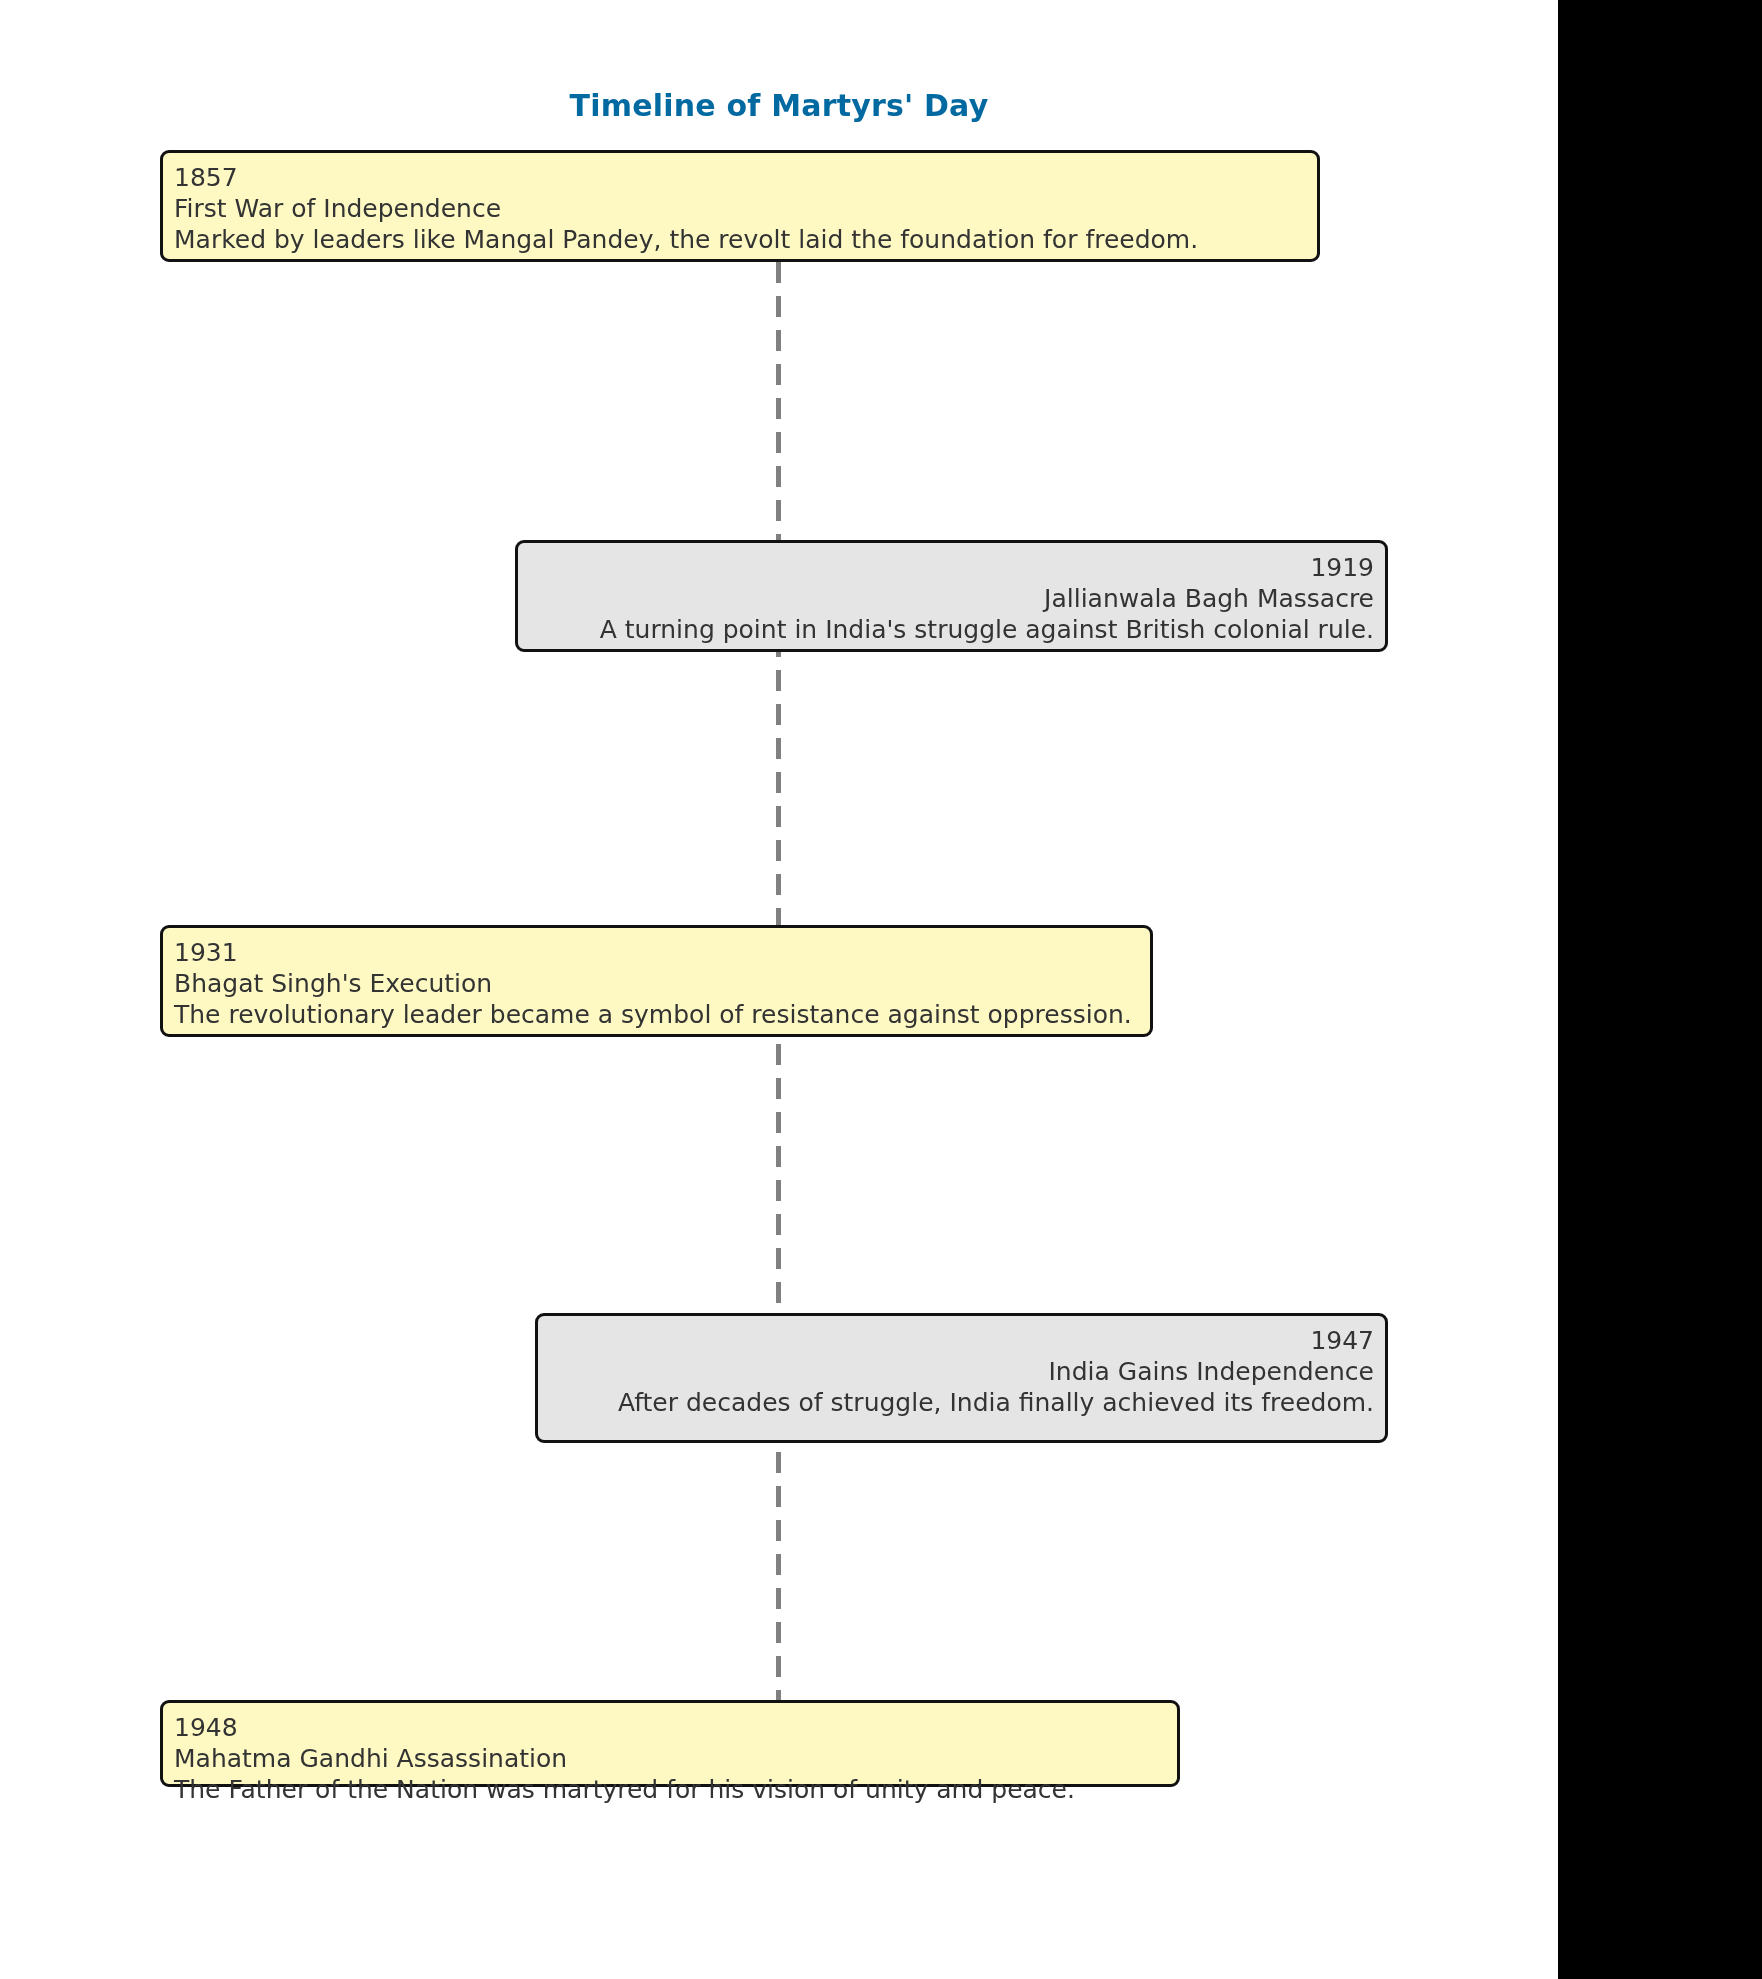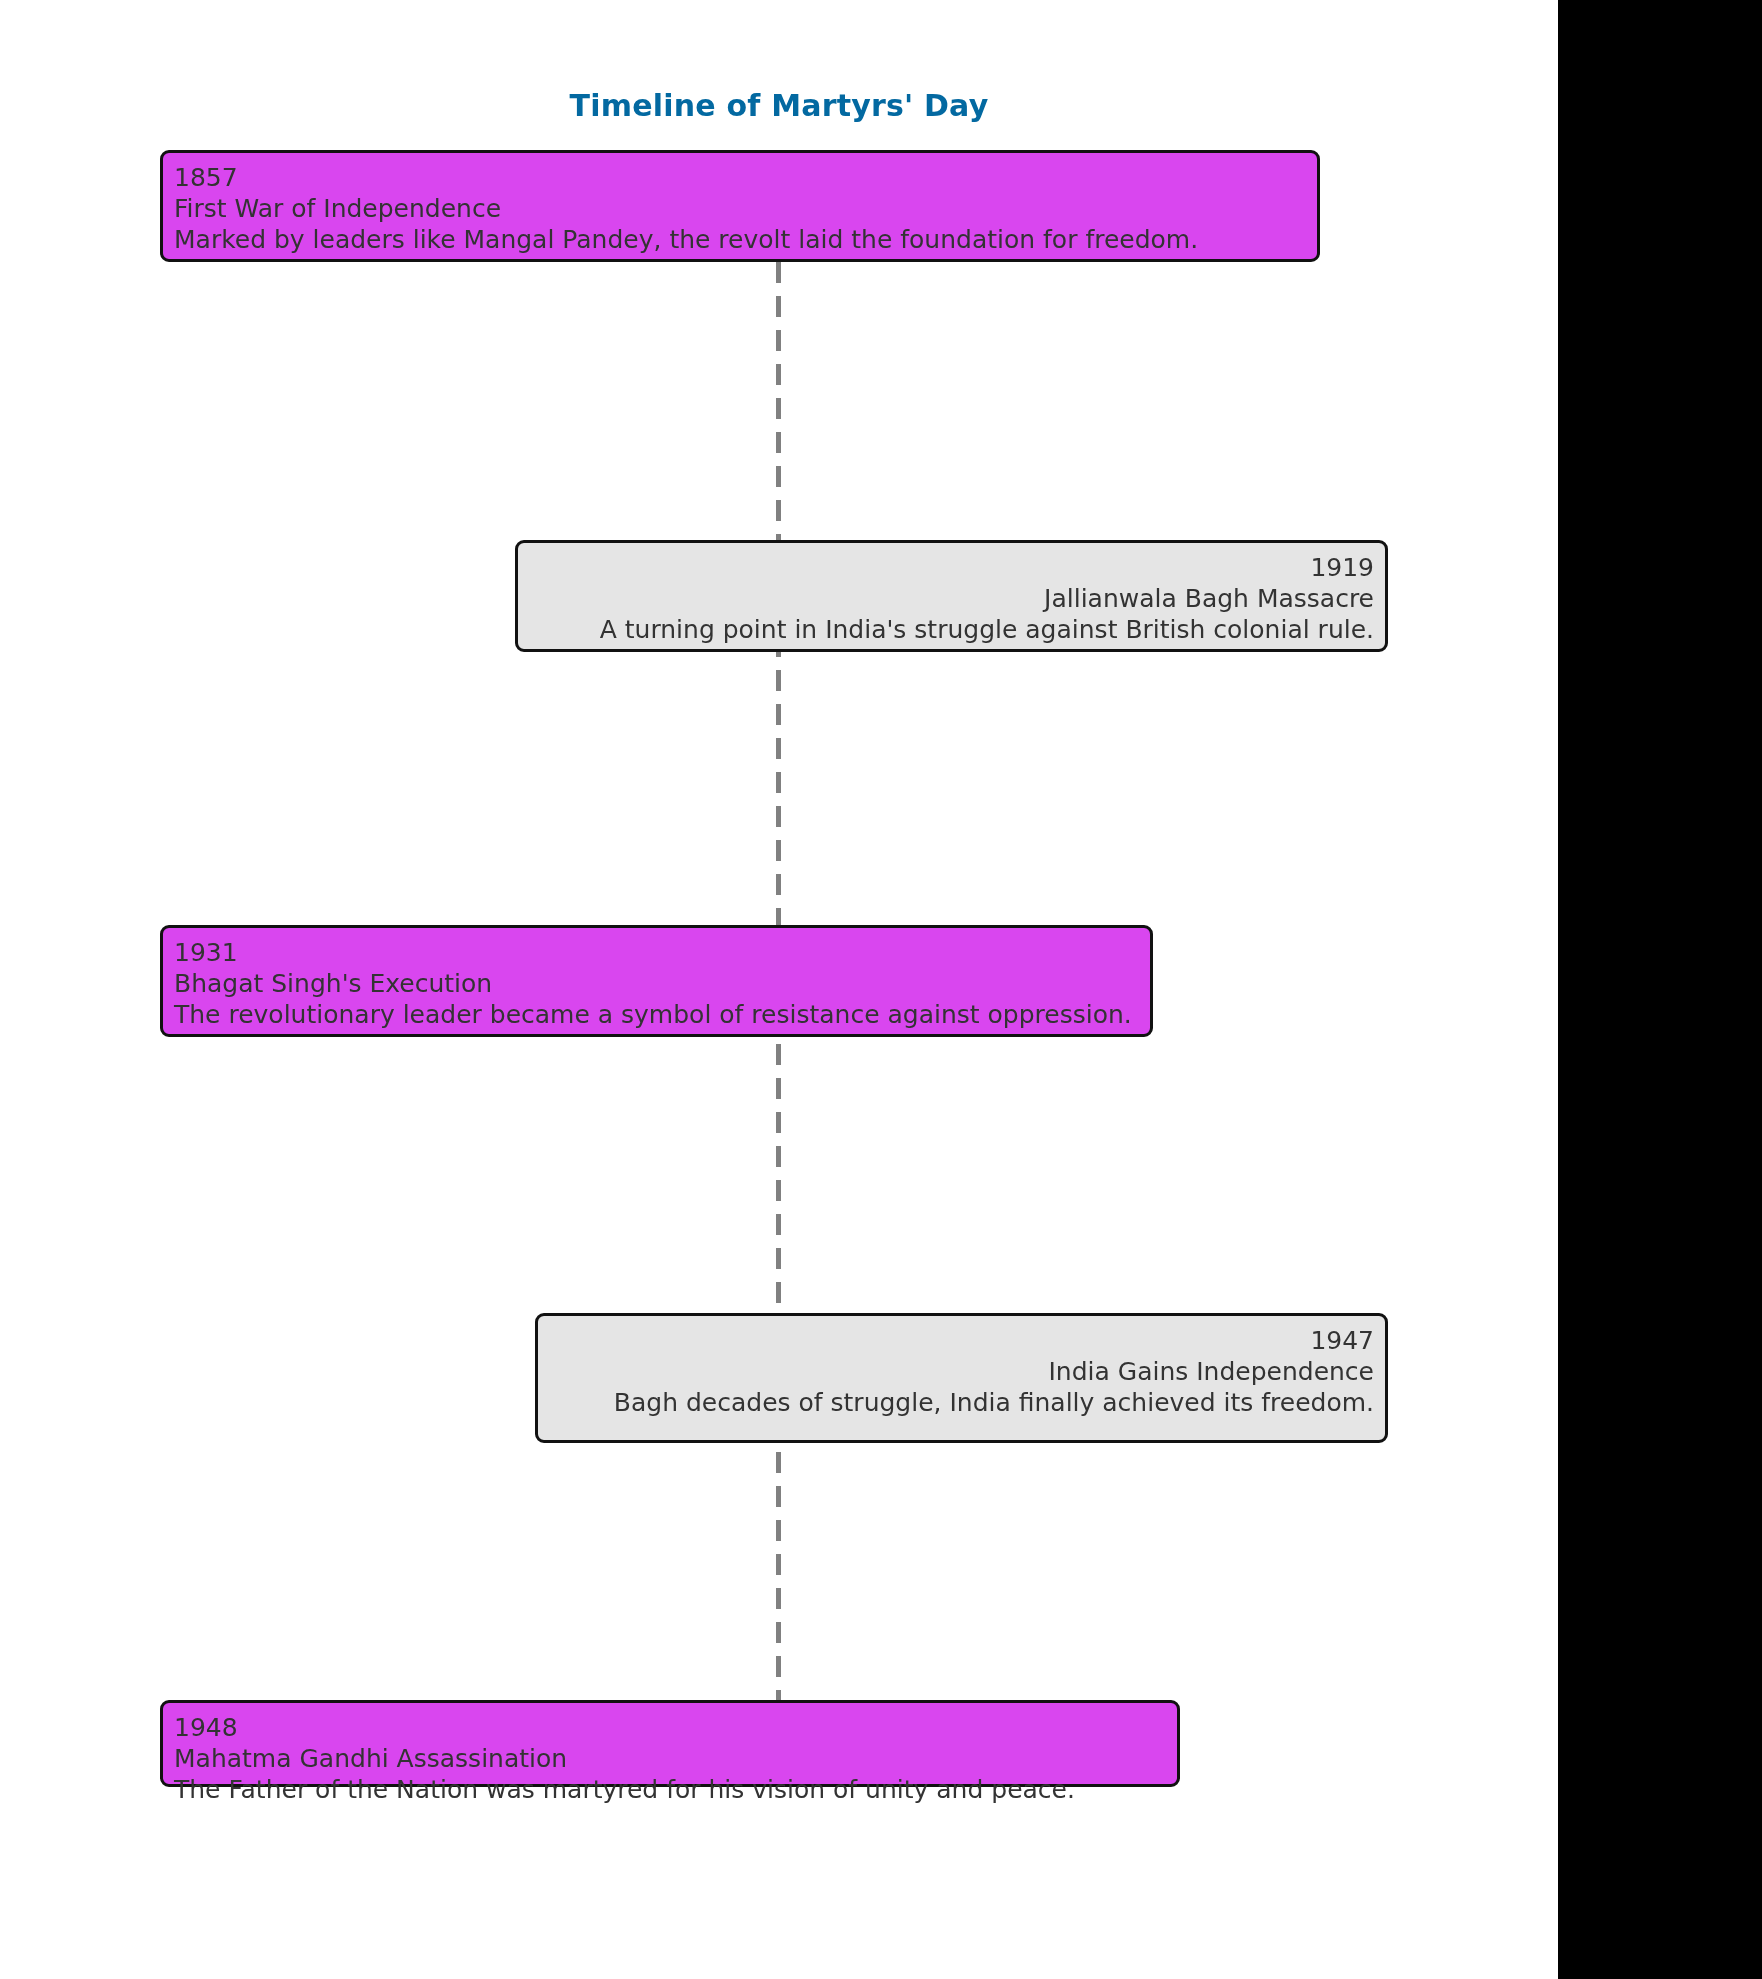--- a/index.html
+++ b/index.html
@@ -90,21 +90,21 @@
     white-space: nowrap;
   }
   .event-box .desc {
     display: block;
     white-space: nowrap;
   }
 
   .side-left  { text-align: left;  }
   .side-right { text-align: right; }
 
-  .tone-blue  { background: #d946ef; }
+  .tone-blue  { background: #fef9c3; }
   .tone-green { background: #e5e5e5; }
 
   
   #event-0 { left: 160px;  top: 150px;  width: 1160px; height: 112px; }
   #event-1 { left: 515px;  top: 540px;  width: 873px;  height: 112px; }
   #event-2 { left: 160px;  top: 925px;  width: 993px; height: 112px; }
   #event-3 { left: 535px;  top: 1313px; width: 853px;  height: 130px; }
   #event-4 { left: 160px;  top: 1700px; width: 1020px; height: 87px; }
 </style>
 </head>
@@ -132,21 +132,21 @@
 
     <div id="event-2" class="event-box tone-blue side-left">
       <span class="year">1931</span>
       <span class="event">Bhagat Singh's Execution</span>
       <span class="desc">The revolutionary leader became a symbol of resistance against oppression.</span>
     </div>
 
     <div id="event-3" class="event-box tone-green side-right">
       <span class="year">1947</span>
       <span class="event">India Gains Independence</span>
-      <span class="desc">Bagh decades of struggle, India finally achieved its freedom.</span>
+      <span class="desc">After decades of struggle, India finally achieved its freedom.</span>
     </div>
 
     <div id="event-4" class="event-box tone-blue side-left">
       <span class="year">1948</span>
       <span class="event">Mahatma Gandhi Assassination</span>
       <span class="desc">The Father of the Nation was martyred for his vision of unity and peace.</span>
     </div>
 
   </div>
 

